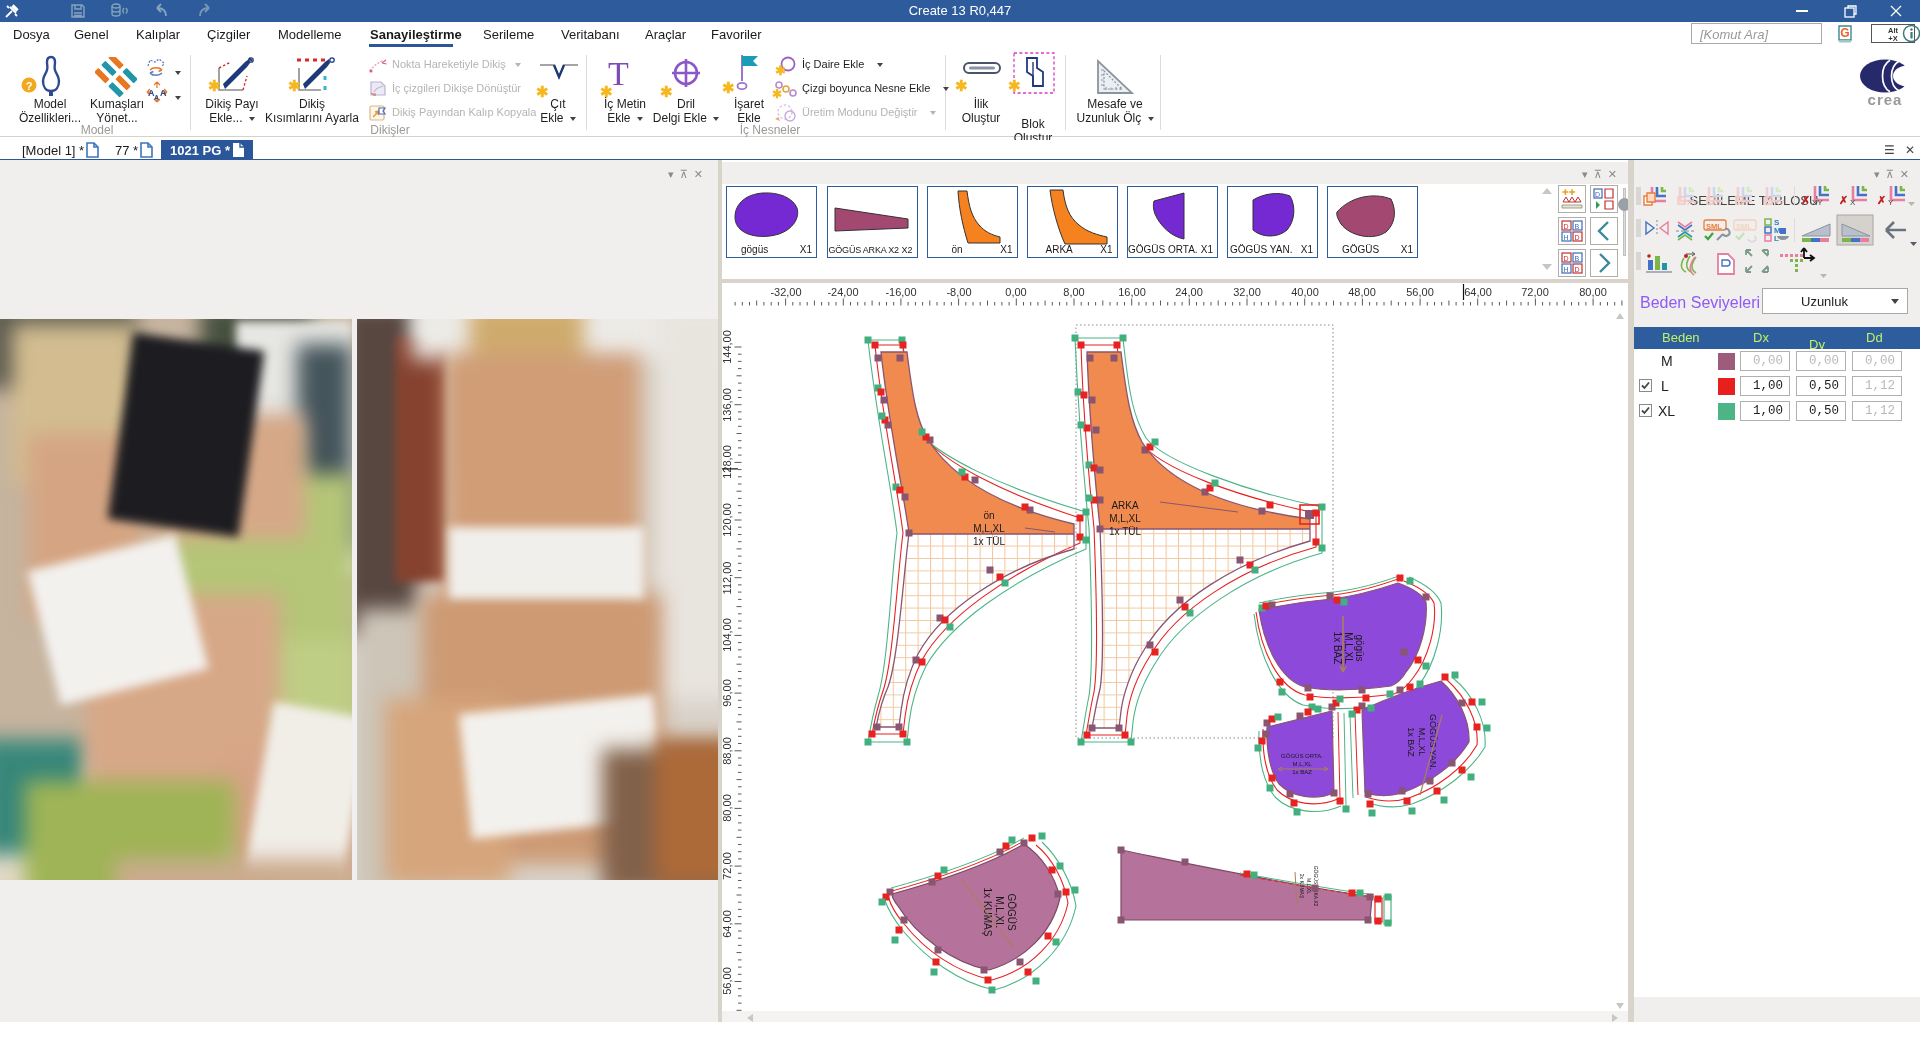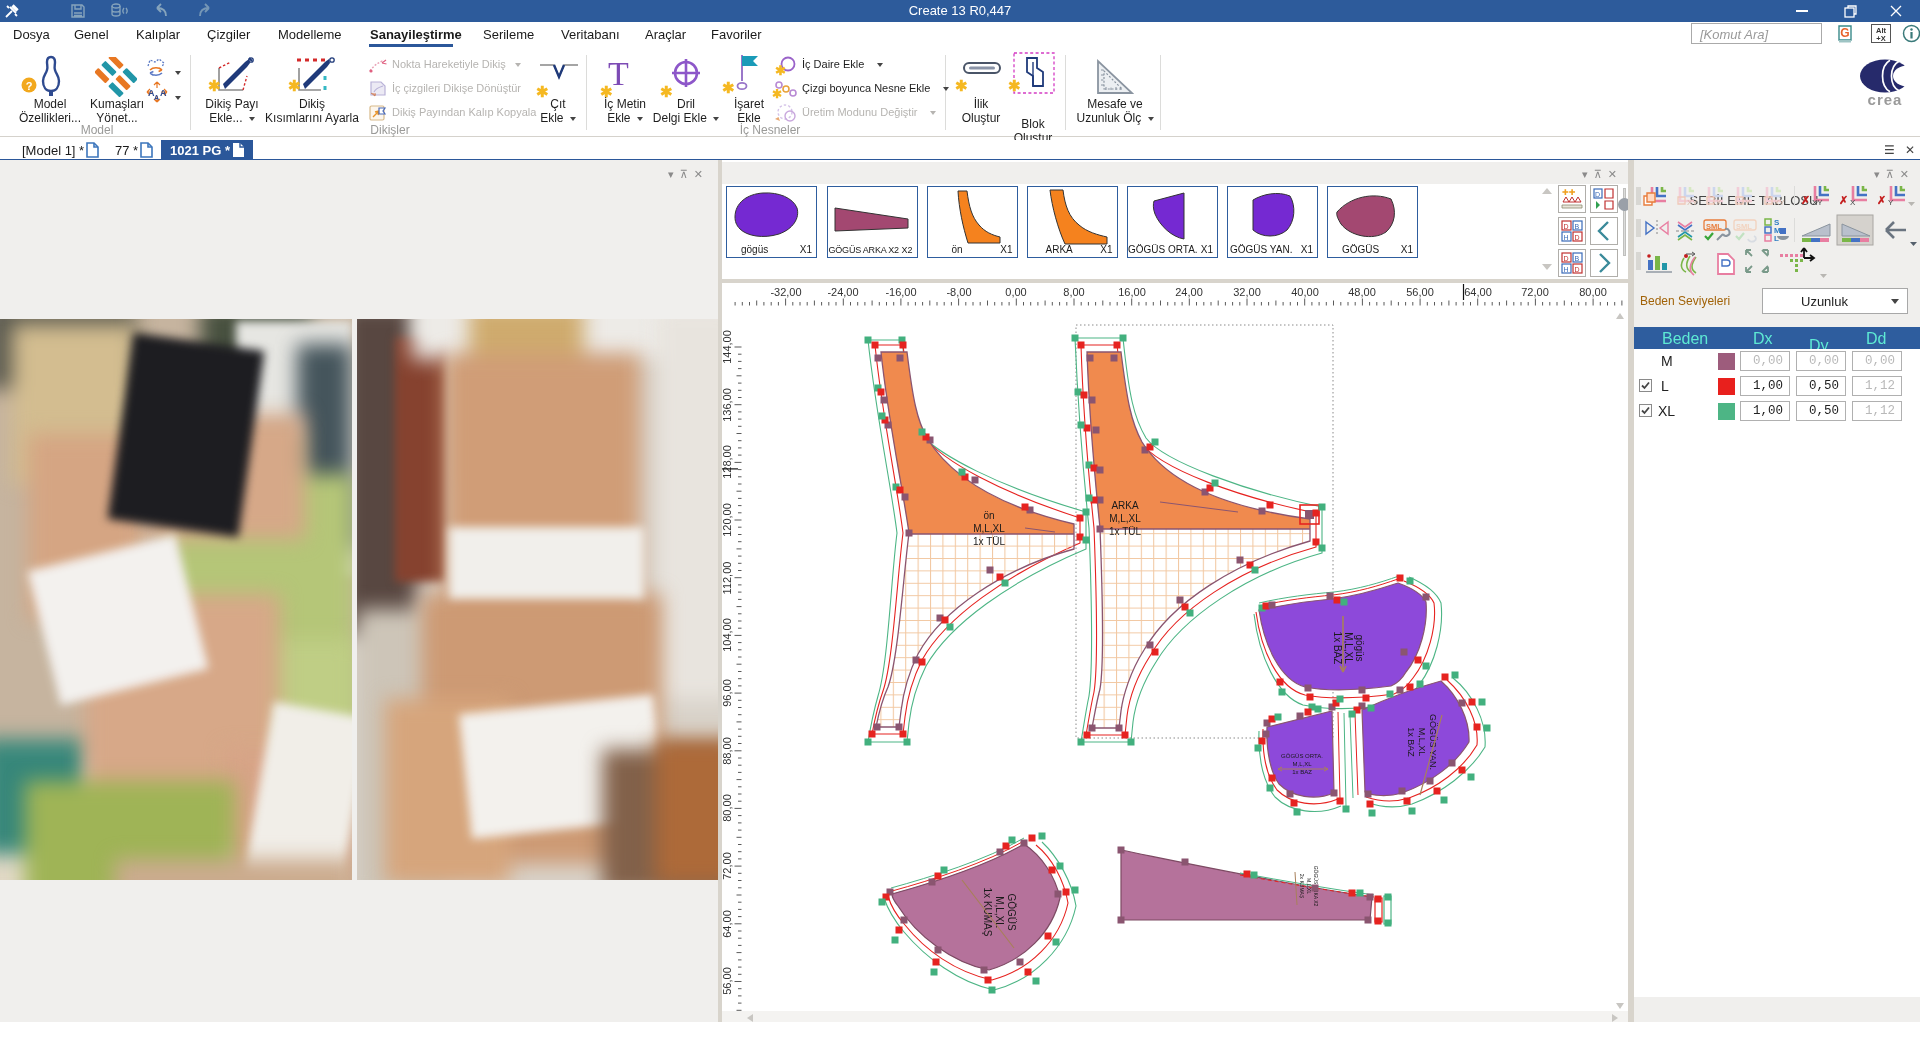--- a/index.html
+++ b/index.html
@@ -91,21 +91,21 @@
     <div class="menuitem" style="left:645px;">Araçlar</div>
     <div class="menuitem" style="left:711px;">Favoriler</div>
     <div class="abs" style="left:1691px;top:1px;width:131px;height:21px;border:1px solid #aaa;background:#fff;">
       <span style="position:absolute;left:8px;top:3px;font-size:13px;font-style:italic;color:#999;">[Komut Ara]</span>
     </div>
     <svg class="abs" style="left:1836px;top:2px;" width="19" height="20" viewBox="0 0 19 20">
       <path d="M3 2 h12 v14 h-12 z" fill="#fff" stroke="#3a8a8a" stroke-width="1.4"></path>
       <path d="M3 16 h12 v2.5 h-12 z" fill="#9ec4c4"></path>
       <text x="9" y="13" font-size="12" font-weight="bold" fill="#e8622a" text-anchor="middle">G</text>
     </svg>
-    <div class="abs" style="left:1871px;top:2px;width:20px;height:19px;border:1.4px solid #555;font-size:7.5px;font-weight:bold;color:#333;text-align:center;line-height:8px;padding-top:2px;">Alt<br>+X</div>
+    <div class="abs" style="left:1871px;top:2px;width:44px;height:19px;border:1.4px solid #555;font-size:7.5px;font-weight:bold;color:#333;text-align:center;line-height:8px;padding-top:2px;">Alt<br>+X</div>
     <svg class="abs" style="left:1902px;top:2px;" width="19" height="19" viewBox="0 0 19 19">
       <circle cx="9.5" cy="9.5" r="8" fill="none" stroke="#3a7a7a" stroke-width="1.5"></circle>
       <circle cx="9.5" cy="5.5" r="1.2" fill="#3a7a7a"></circle>
       <rect x="8.4" y="8" width="2.2" height="6.5" fill="#3a7a7a"></rect>
     </svg>
   </div>
 
   <div id="ribbon">
 
     <div class="gsep" style="left:190px;"></div>
@@ -859,27 +859,27 @@
     <g fill="#7ab648">
           <rect x="161" y="75" width="3" height="3"></rect>
           <rect x="161" y="80" width="3" height="3"></rect>
           <rect x="161" y="85" width="3" height="3"></rect>
           <rect x="166" y="75" width="3" height="3"></rect>
           <rect x="156" y="75" width="3" height="3"></rect>
         </g>
     <path d="M170 64 v10 m0 -10 l-3 4 m3 -4 l3 4 m-3 6 h10 m-4 -3 l4 3 -4 3" stroke="#111" stroke-width="1.8" fill="none"></path>
     <path d="M186 90 l3.5 4 3.5 -4 z" fill="#b8b6b2"></path>
     </svg>
-    <div class="abs" style="left:6px;top:134px;font-size:12px;color:#a16207;">Beden Seviyeleri</div>
+    <div class="abs" style="left:6px;top:134px;font-size:16px;color:#8b5cf6;">Beden Seviyeleri</div>
     <div class="abs" style="left:128px;top:128px;width:146px;height:26px;background:#fff;border:1px solid #a8a8a8;">
         <span style="position:absolute;left:38px;top:5px;font-size:13px;color:#222;">Uzunluk</span>
         <span style="position:absolute;right:8px;top:10px;width:0;height:0;border-left:4px solid transparent;border-right:4px solid transparent;border-top:5px solid #444;"></span>
       </div>
     <div class="abs" style="left:0;top:167px;width:286px;height:670px;background:#fff;"></div>
-    <div class="abs" style="left:0;top:167px;width:286px;height:22px;background:#2e5d9e;color:#5eead4;font-size:16px;">
+    <div class="abs" style="left:0;top:167px;width:286px;height:22px;background:#2e5d9e;color:#bef264;font-size:13px;">
         <span class="abs" style="left:28px;top:3px;">Beden</span>
         <span class="abs" style="left:119px;top:3px;">Dx</span>
         <span class="abs" style="left:175px;top:10px;">Dy</span>
         <span class="abs" style="left:232px;top:3px;">Dd</span>
       </div>
     <div class="abs" style="left:0;top:189px;width:286px;height:25px;background:#fff;">
     <span class="abs" style="left:27px;top:4px;font-size:14px;color:#222;">M</span>
     <span class="abs" style="left:84px;top:4px;width:17px;height:17px;background:#9d5c7c;"></span>
     <span class="abs" style="left:106px;top:2px;width:50px;height:20px;border:1px solid #b0b0b0;background:#fff;">
           <span style="position:absolute;right:6px;top:2px;font-family:'Liberation Mono',monospace;font-size:12.5px;color:#b9b9b9;">0,00</span>

